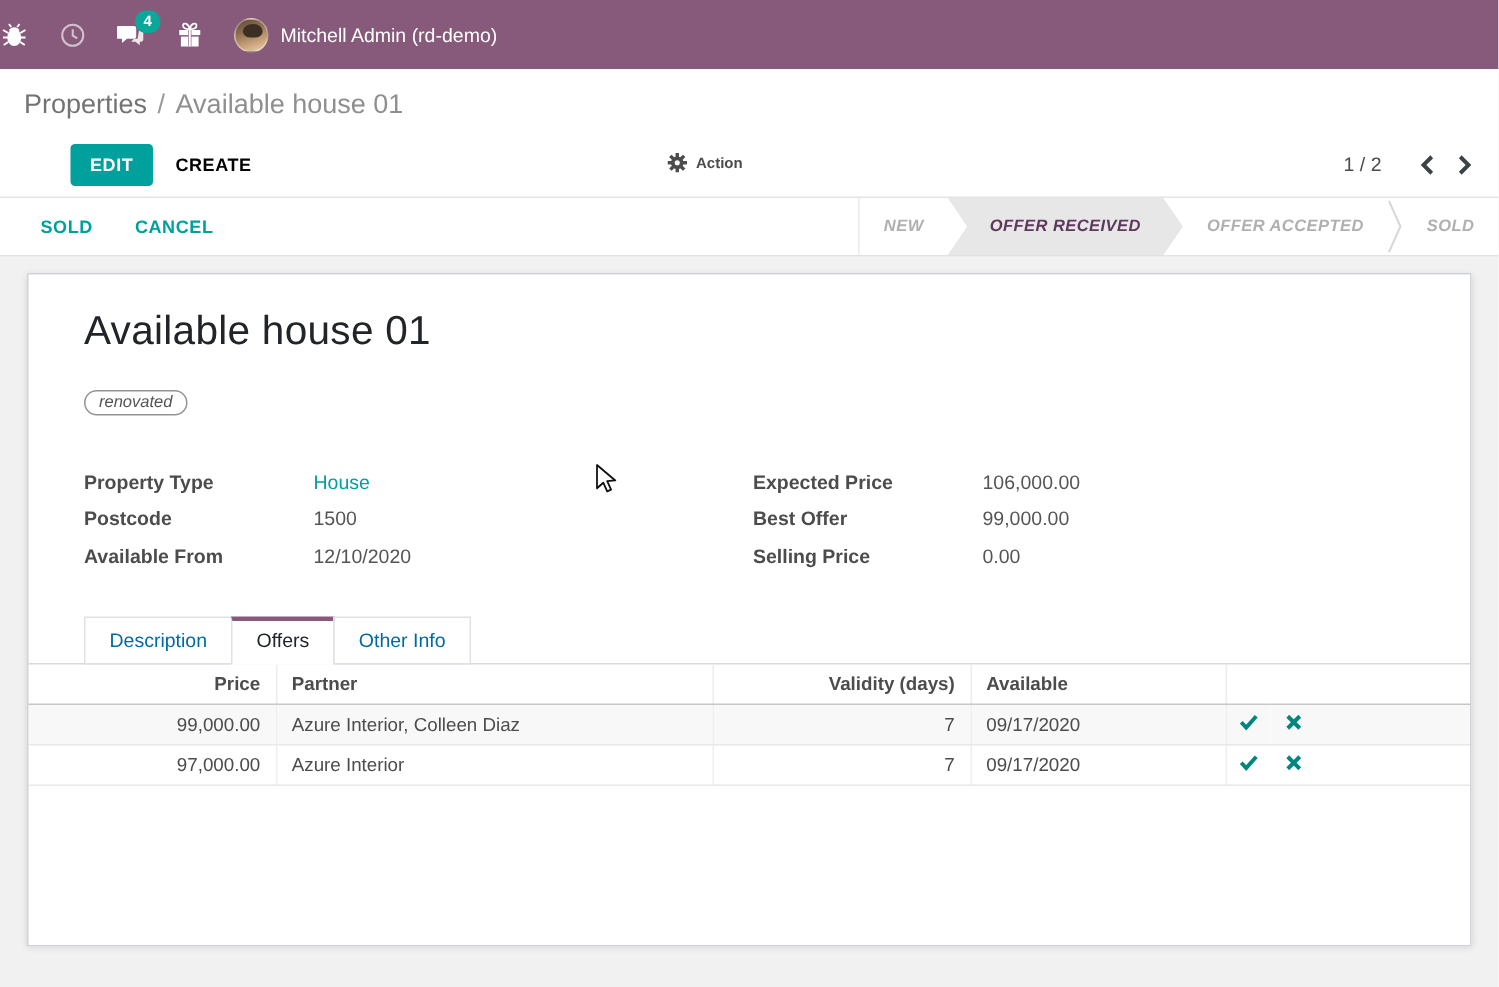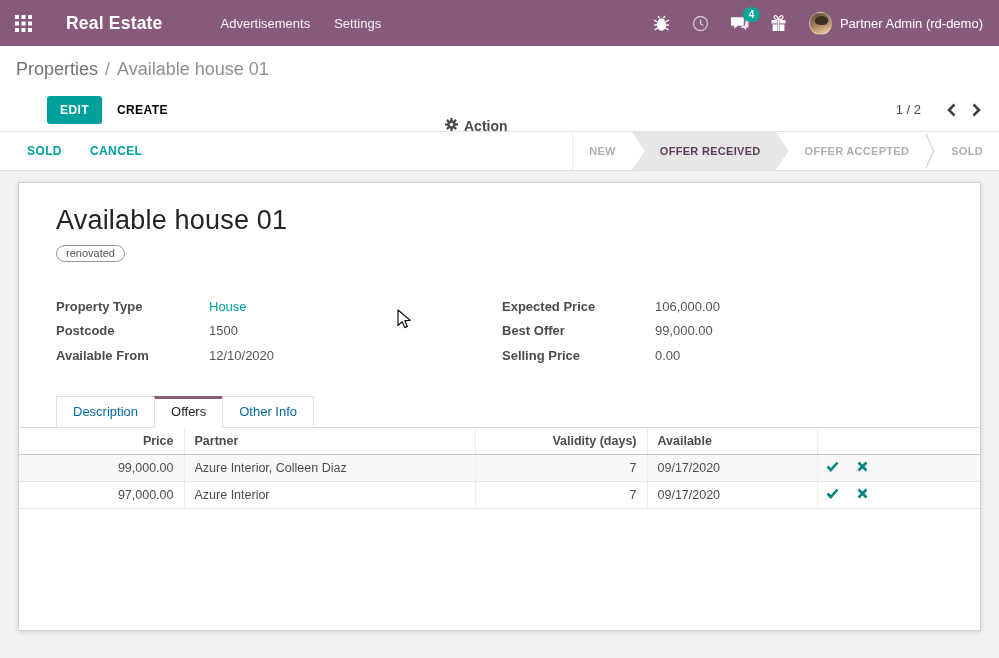--- a/index.html
+++ b/index.html
@@ -26,40 +26,40 @@
 
   
   .control-panel { background:#fff; border-bottom:1px solid #e4e4e4; }
   .breadcrumb-row { height:42px; display:flex; align-items:center; padding:4px 16px 0; }
   .bc-link { color:#737373; font-size:18px; cursor:pointer; }
   .bc-sep { color:#9a9a9a; font-size:18px; margin:0 7px; }
   .bc-current { color:#8f8f8f; font-size:18px; }
   .button-row { height:43px; display:flex; align-items:center; padding:0 16px; position:relative;margin-left:31px; }
   .btn-primary { background:#00A09D; color:#fff; font-size:12px; font-weight:bold; border:none; border-radius:3px; padding:7px 13px; letter-spacing:.4px; cursor:pointer; }
   .btn-link { background:none; border:none; color:#000000; font-size:12px; font-weight:bold; letter-spacing:.4px; margin-left:15px; cursor:pointer; }
-  .action-menu { position:absolute; left:414px; top:16px; height:100%; display:flex; align-items:center; gap:6px; color:#4c4c4c; font-size:14px; font-weight:bold; cursor:pointer; }
+  .action-menu { position:absolute; left:414px; top:0; height:100%; display:flex; align-items:center; gap:6px; color:#4c4c4c; font-size:10px; font-weight:bold; cursor:pointer; }
   .pager { margin-left:auto; display:flex; align-items:center; gap:12px; }
   .pager-value { color:#4c4c4c; font-size:13px; margin-right:12px; }
   .pager-btn { background:none; border:none; cursor:pointer; display:flex; align-items:center; padding:2px; }
 
   
   .statusbar { height:39px; background:#fff; border-bottom:1px solid #e2e2e2; display:flex; align-items:stretch; justify-content:space-between; }
   .status-buttons { display:flex; align-items:center; padding-left:27px; gap:28px; }
   .status-btn { background:none; border:none; color:#00A09D; font-size:12px; font-weight:bold; letter-spacing:.4px; cursor:pointer; }
-  .status-steps { display:flex; align-items:stretch; border-left:1px solid #ececec; }
+  .status-steps { display:flex; align-items:stretch; border-left:1px solid #ececec;font-style:italic; }
   .step { display:flex; align-items:center; font-size:11px; font-weight:bold; letter-spacing:.3px; color:#b0b0b0; padding:0 16px; cursor:pointer; }
   .step-active { background:#e7e7e7; color:#5E395C; clip-path:polygon(0 0, calc(100% - 13px) 0, 100% 50%, calc(100% - 13px) 100%, 0 100%, 13px 50%); padding:0 28px; }
   .step-sep { display:flex; align-items:center; }
 
   
   .content { padding:11px 18px 0; height:488px; }
   .sheet { background:#fff; border:1px solid #d0d4d9; box-shadow:0 1px 5px rgba(0,0,0,.12); height:449px; }
   .sheet-pad { padding:22px 37px 0; }
   .sheet-title { font-size:27px; font-weight:normal; color:#212529; letter-spacing:.2px; }
-  .tag-row { margin-top:7px; }
+  .tag-row { margin-top:22px;font-style:italic; }
   .tag { display:inline-block; border:1px solid #949494; border-radius:10px; color:#555; font-size:11px; padding:1px 9px 2px; }
   .field-grid { display:flex; margin-top:27px; }
   .fg-col { width:446px; }
   .fg-col.right { width:auto; flex:1; }
   .field-row { display:flex; align-items:flex-end; height:24.5px; }
   .field-label { width:153px; font-size:13px; font-weight:bold; color:#4c4c4c; flex:none; }
   .field-value { font-size:13px; color:#555; }
   .field-value.link { color:#00A09D; cursor:pointer; }
 
   
@@ -78,42 +78,20 @@
   .offers td.icon-cell { text-align:center; padding:4px 2px; cursor:pointer; }
 
   .cursor { position:absolute; left:397px; top:309px; pointer-events:none; }
 </style>
 </head>
 <body>
 
 <div class="screen">
 
   <header class="navbar">
-    <div class="nav-left">
-      <div class="apps-btn">
-        <svg width="17" height="17" viewBox="0 0 17 17">
-            <g fill="#fff">
-          <rect x="0" y="0" width="4" height="4"></rect>
-              <rect x="6.5" y="0" width="4" height="4"></rect>
-              <rect x="13" y="0" width="4" height="4"></rect>
-          <rect x="0" y="6.5" width="4" height="4"></rect>
-              <rect x="6.5" y="6.5" width="4" height="4"></rect>
-              <rect x="13" y="6.5" width="4" height="4"></rect>
-          <rect x="0" y="13" width="4" height="4"></rect>
-              <rect x="6.5" y="13" width="4" height="4"></rect>
-              <rect x="13" y="13" width="4" height="4"></rect>
-        </g>
-          </svg>
-      </div>
-      <div class="brand">Real Estate</div>
-      <nav class="top-menu">
-        <a>Advertisements</a>
-        <a>Settings</a>
-      </nav>
-    </div>
     <div class="nav-right">
       <span class="systray-icon">
         <svg width="17" height="17" viewBox="0 0 17 17" stroke="#fff" stroke-width="1.3" fill="none">
           <ellipse cx="8.5" cy="10" rx="4" ry="5" fill="#fff"></ellipse>
           <path d="M5.5 5.5 A3.5 3.5 0 0 1 11.5 5.5" fill="#fff"></path>
           <line x1="4.5" y1="7" x2="1" y2="5"></line>
             <line x1="4.5" y1="10" x2="1" y2="10"></line>
             <line x1="4.5" y1="13" x2="1.5" y2="15"></line>
           <line x1="12.5" y1="7" x2="16" y2="5"></line>
             <line x1="12.5" y1="10" x2="16" y2="10"></line>
@@ -140,21 +118,21 @@
           <rect x="1.5" y="5" width="14" height="3.4"></rect>
           <rect x="2.6" y="9.4" width="11.8" height="6.6"></rect>
           <rect x="7.4" y="5" width="2.2" height="11" fill="#875A7B"></rect>
           <rect x="7.8" y="5" width="1.4" height="11" fill="#fff"></rect>
           <path d="M8.5 4.5 C5.5 4.5 4 3.5 4 2.2 C4 1 5 .4 6 .8 C7.2 1.3 8.2 3 8.5 4.5 Z" fill="none" stroke="#fff" stroke-width="1.2"></path>
           <path d="M8.5 4.5 C11.5 4.5 13 3.5 13 2.2 C13 1 12 .4 11 .8 C9.8 1.3 8.8 3 8.5 4.5 Z" fill="none" stroke="#fff" stroke-width="1.2"></path>
         </svg>
       </span>
       <div class="user-menu">
         <span class="avatar"></span>
-        <span class="user-name">Partner Admin (rd-demo)</span>
+        <span class="user-name">Mitchell Admin (rd-demo)</span>
       </div>
     </div>
   </header>
 
   <div class="control-panel">
     <div class="breadcrumb-row">
       <span class="bc-link">Properties</span>
       <span class="bc-sep">/</span>
       <span class="bc-current">Available house 01</span>
     </div>

